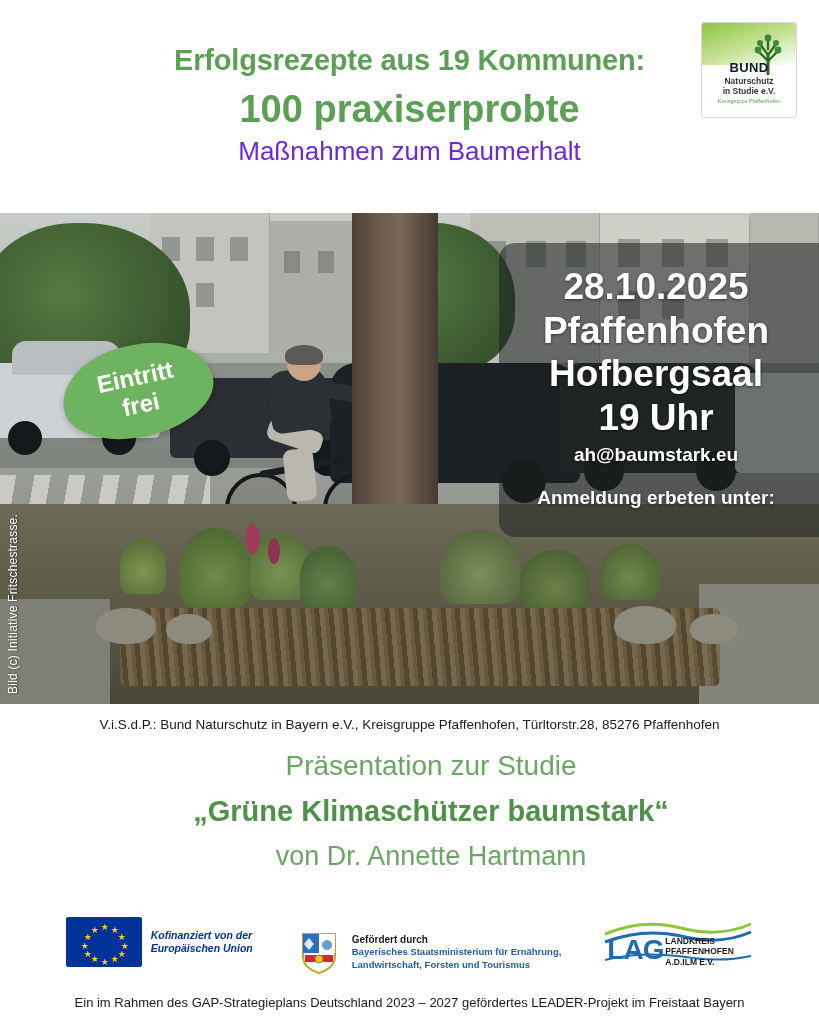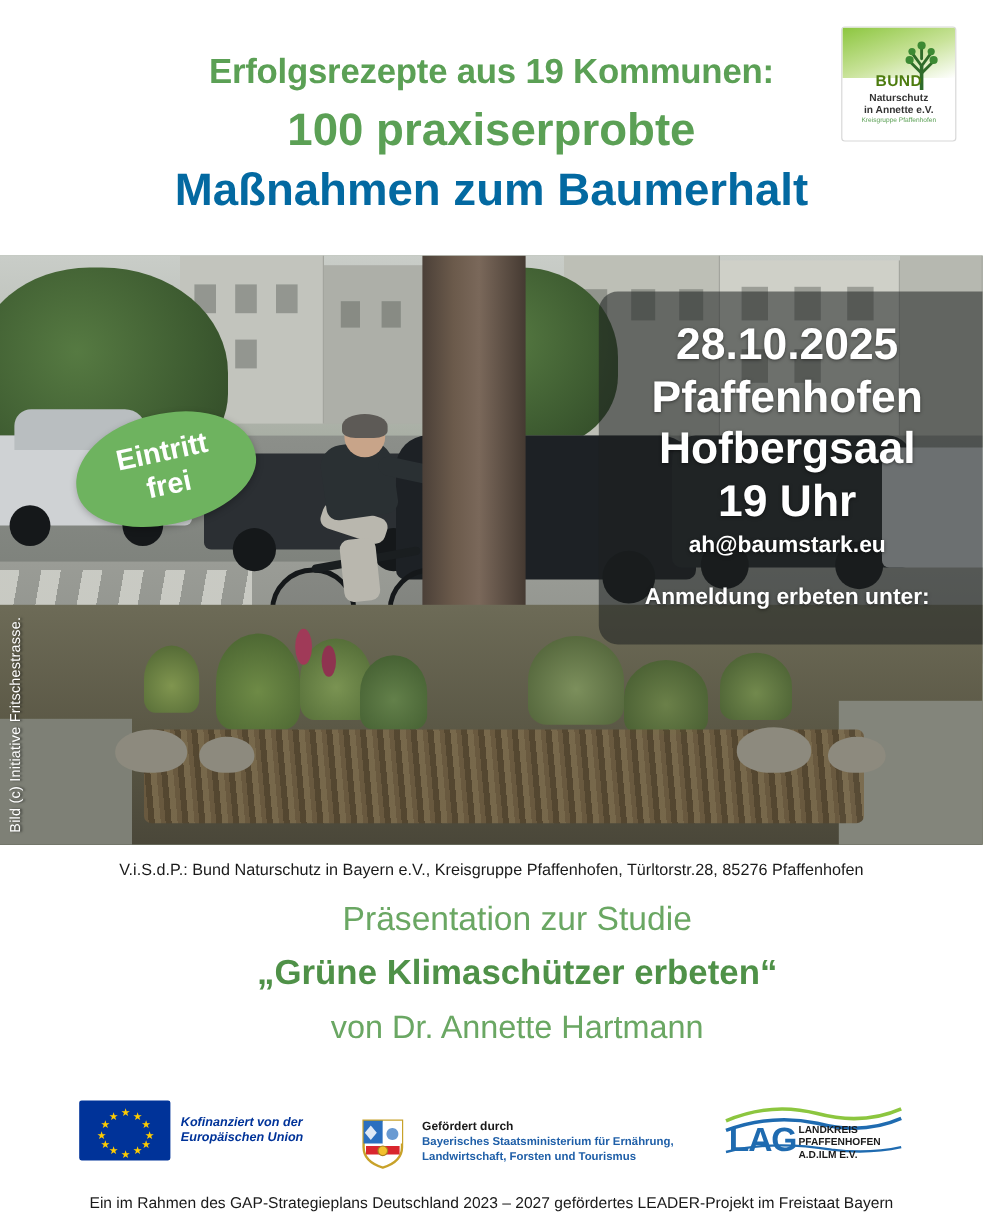--- a/index.html
+++ b/index.html
@@ -30,23 +30,23 @@
     line-height: 1.25;
   }
   .head-line-2 {
     font-size: 38px;
     font-weight: bold;
     color: #5ba055;
     line-height: 1.32;
     margin-top: 6px;
   }
   .head-line-3 {
-    font-size: 38px;
-    font-weight: bold;
-    color: #0369a1;
+    font-size: 26px;
+    font-weight: normal;
+    color: #6d28d9;
     line-height: 1.32;
   }
 
   
   .bund-logo {
     position: absolute;
     top: 22px; right: 22px;
     width: 96px; height: 96px;
     background: #ffffff;
     border: 1px solid #d8d8d8;
@@ -61,21 +61,21 @@
   .bund-logo .tree {
     position: absolute; right: 8px; top: 8px;
     width: 40px; height: 46px;
   }
   .bund-logo .txt {
     position: absolute; left: 0; right: 0; top: 38px;
     text-align: center;
     line-height: 1.12;
   }
   .bund-logo .bund-word {
-    font-size: 13px; font-weight: bold; color: #4d7c0f;
+    font-size: 13px; font-weight: bold; color: #0f172a;
     letter-spacing: 0.3px;
   }
   .bund-logo .bund-sub {
     font-size: 8.5px; font-weight: bold; color: #333; line-height: 1.22;
   }
   .bund-logo .bund-kg {
     font-size: 5.5px; color: #5ba055; margin-top: 2px;
   }
 
   
@@ -333,21 +333,21 @@
         <path d="M20 30 L10 20 M20 30 L30 20 M20 24 L12 13 M20 24 L28 13 M20 18 L20 8" stroke="#2f6b2a" stroke-width="2.4" fill="none" stroke-linecap="round"></path>
         <circle cx="10" cy="19" r="3.4" fill="#3c8a33"></circle>
         <circle cx="30" cy="19" r="3.4" fill="#3c8a33"></circle>
         <circle cx="12" cy="12" r="3" fill="#3c8a33"></circle>
         <circle cx="28" cy="12" r="3" fill="#3c8a33"></circle>
         <circle cx="20" cy="7" r="3.4" fill="#3c8a33"></circle>
       </svg>
       <div class="txt">
         <div class="bund-word">BUND</div>
         <div class="bund-sub">Naturschutz</div>
-        <div class="bund-sub">in Annette e.V.</div>
+        <div class="bund-sub">in Studie e.V.</div>
         <div class="bund-kg">Kreisgruppe Pfaffenhofen</div>
       </div>
     </div>
   </div>
 
   <div class="image-band">
 
     <div class="bg-sky"></div>
 
     <div class="bldg b1">
@@ -450,21 +450,21 @@
       <div class="big">19 Uhr</div>
       <div class="sub" style="margin-top:2px;">ah@baumstark.eu</div>
       <div class="sub">Anmeldung erbeten unter:</div>
     </div>
   </div>
 
   <div class="vsdp">V.i.S.d.P.: Bund Naturschutz in Bayern e.V., Kreisgruppe Pfaffenhofen, Türltorstr.28, 85276 Pfaffenhofen</div>
 
   <div class="study">
     <div class="l1">Präsentation zur Studie</div>
-    <div class="l2">„Grüne Klimaschützer erbeten“</div>
+    <div class="l2">„Grüne Klimaschützer baumstark“</div>
     <div class="l3">von Dr. Annette Hartmann</div>
   </div>
 
   <div class="funders">
 
     <div class="eu-logo">
       <div class="eu-flag">
         <span class="eu-star" style="left:35px;top:6px;">★</span>
         <span class="eu-star" style="left:45px;top:9px;">★</span>
         <span class="eu-star" style="left:52px;top:16px;">★</span>

